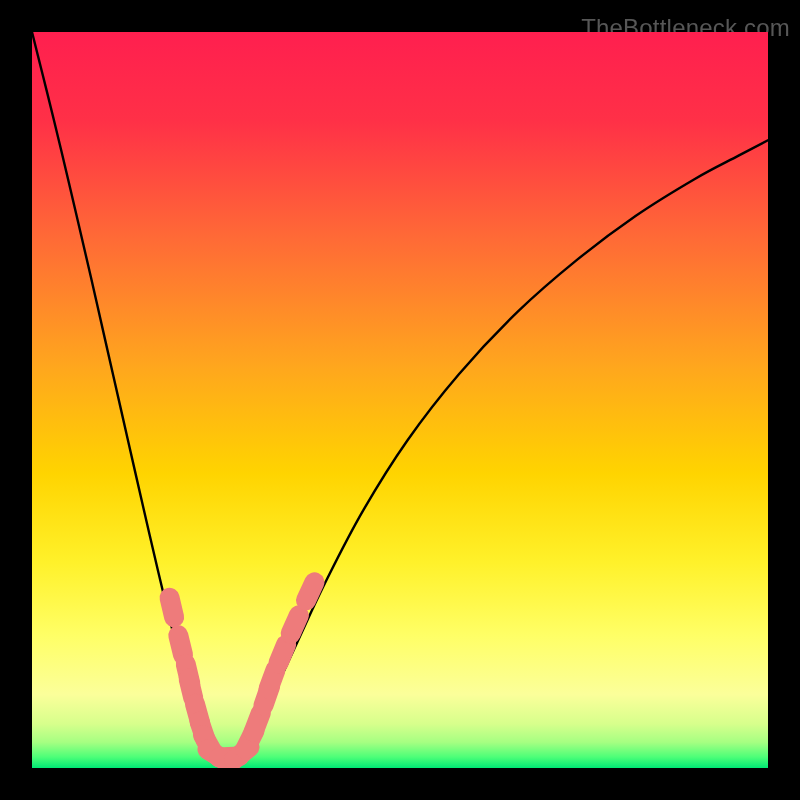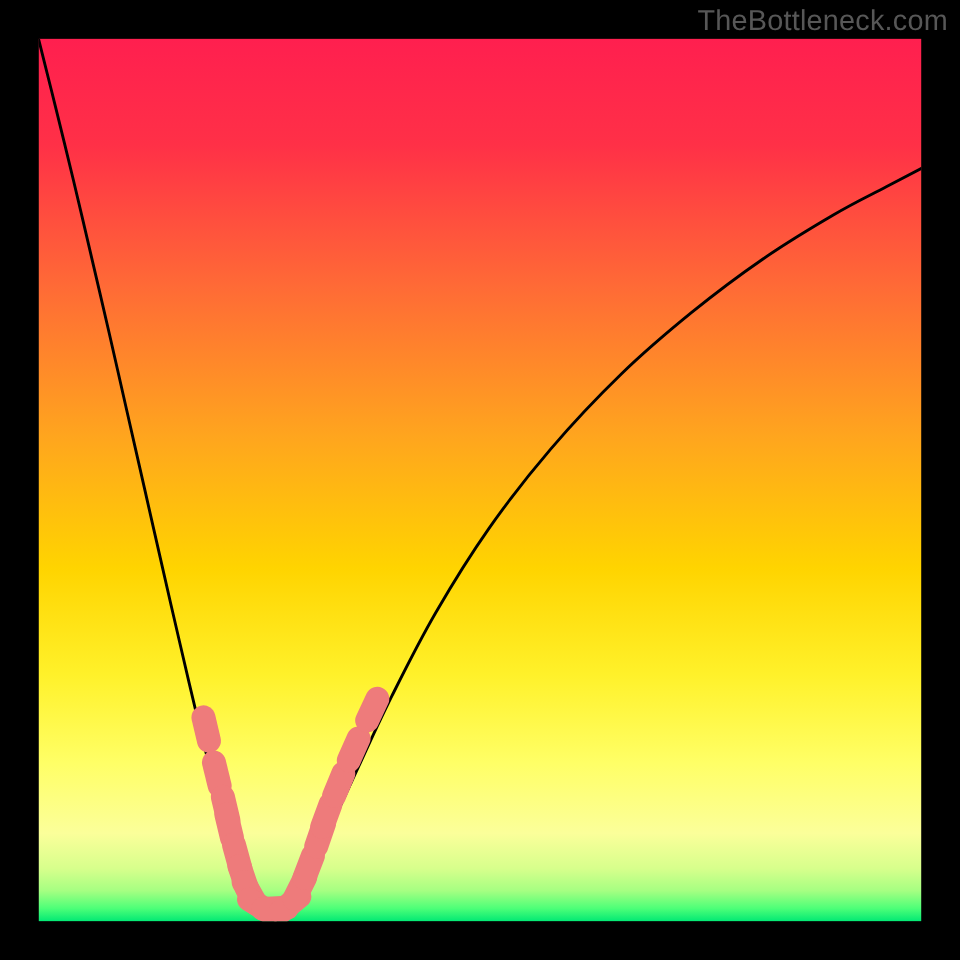--- a/index.html
+++ b/index.html
@@ -36,21 +36,21 @@
   }
   .curve-layer {
     position: absolute;
     left: 0;
     top: 0;
     width: 100%;
     height: 100%;
   }
   .watermark {
     position: absolute;
-    top: 4px;
+    top: 14px;
     right: 10px;
     color: #575757;
     font-size: 24px;
     font-weight: 400;
     letter-spacing: 0.2px;
   }
 </style>
 </head>
 <body>
 

